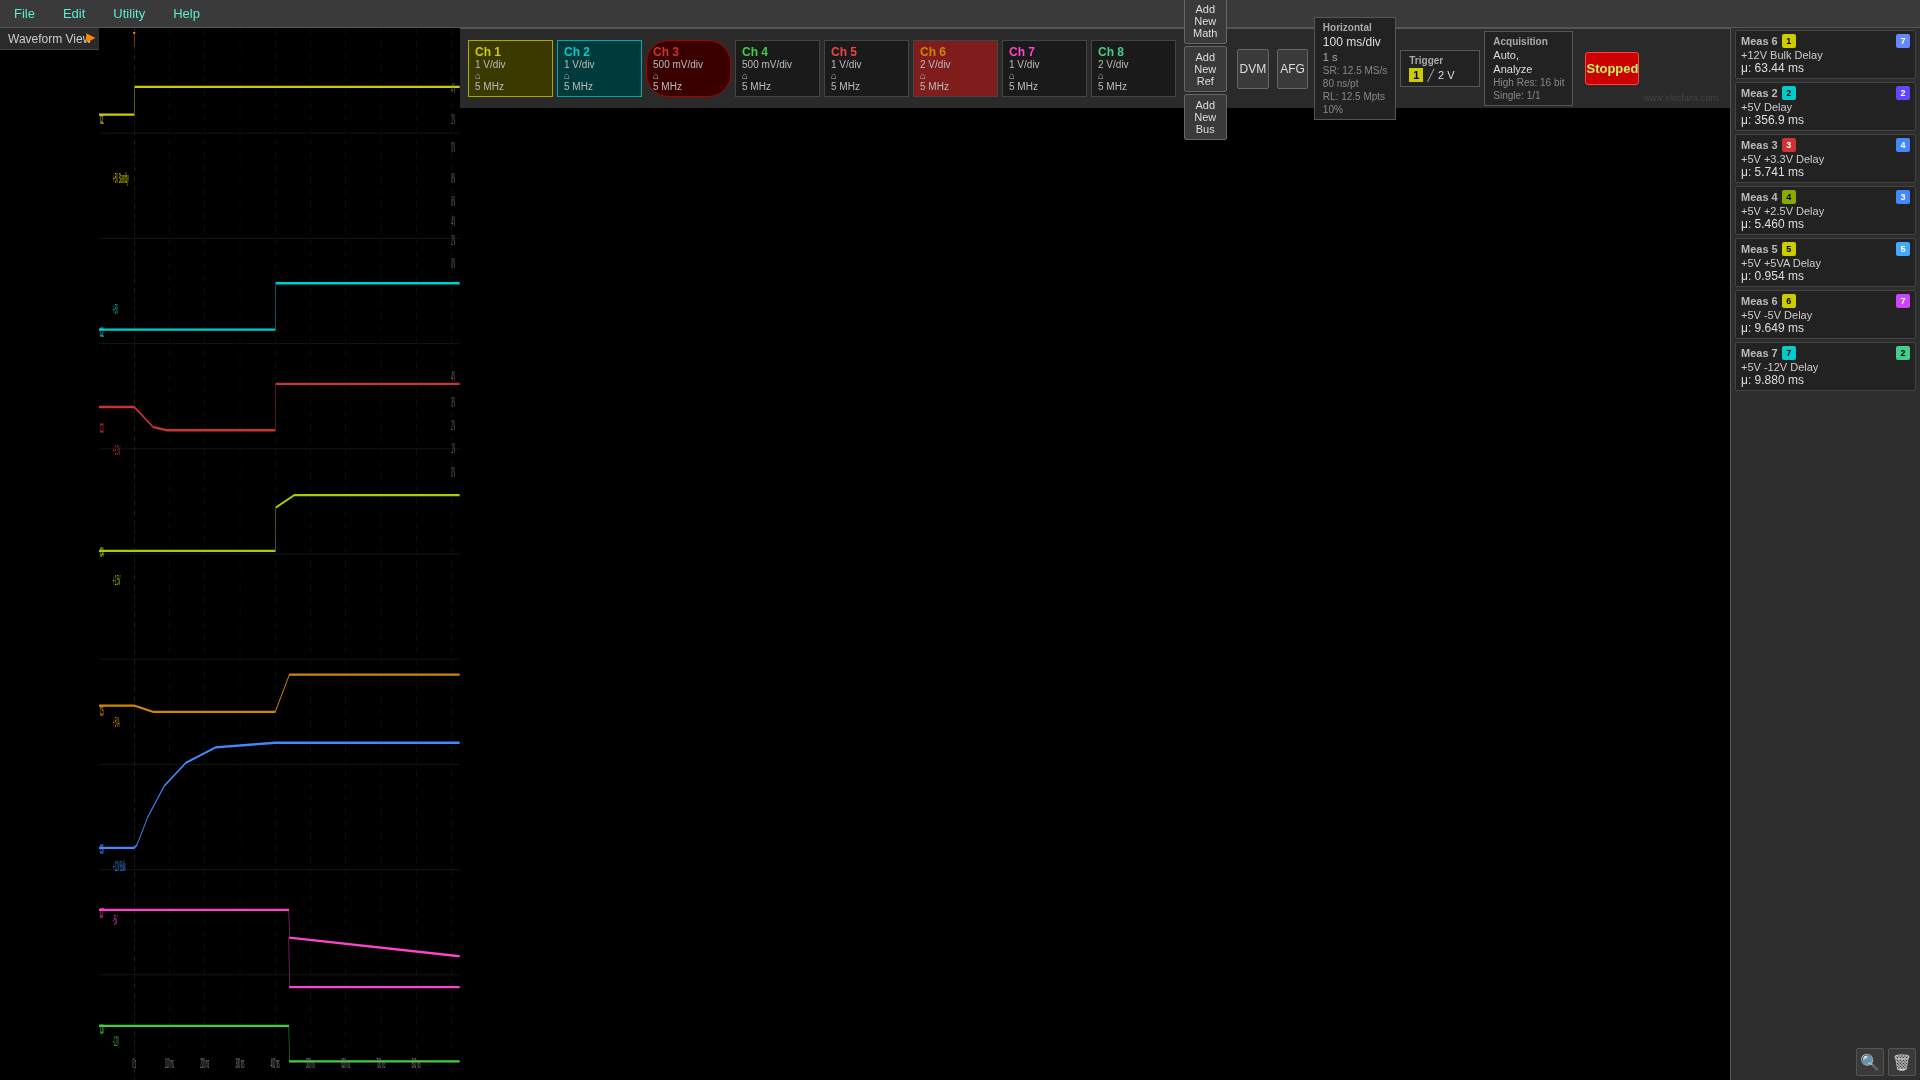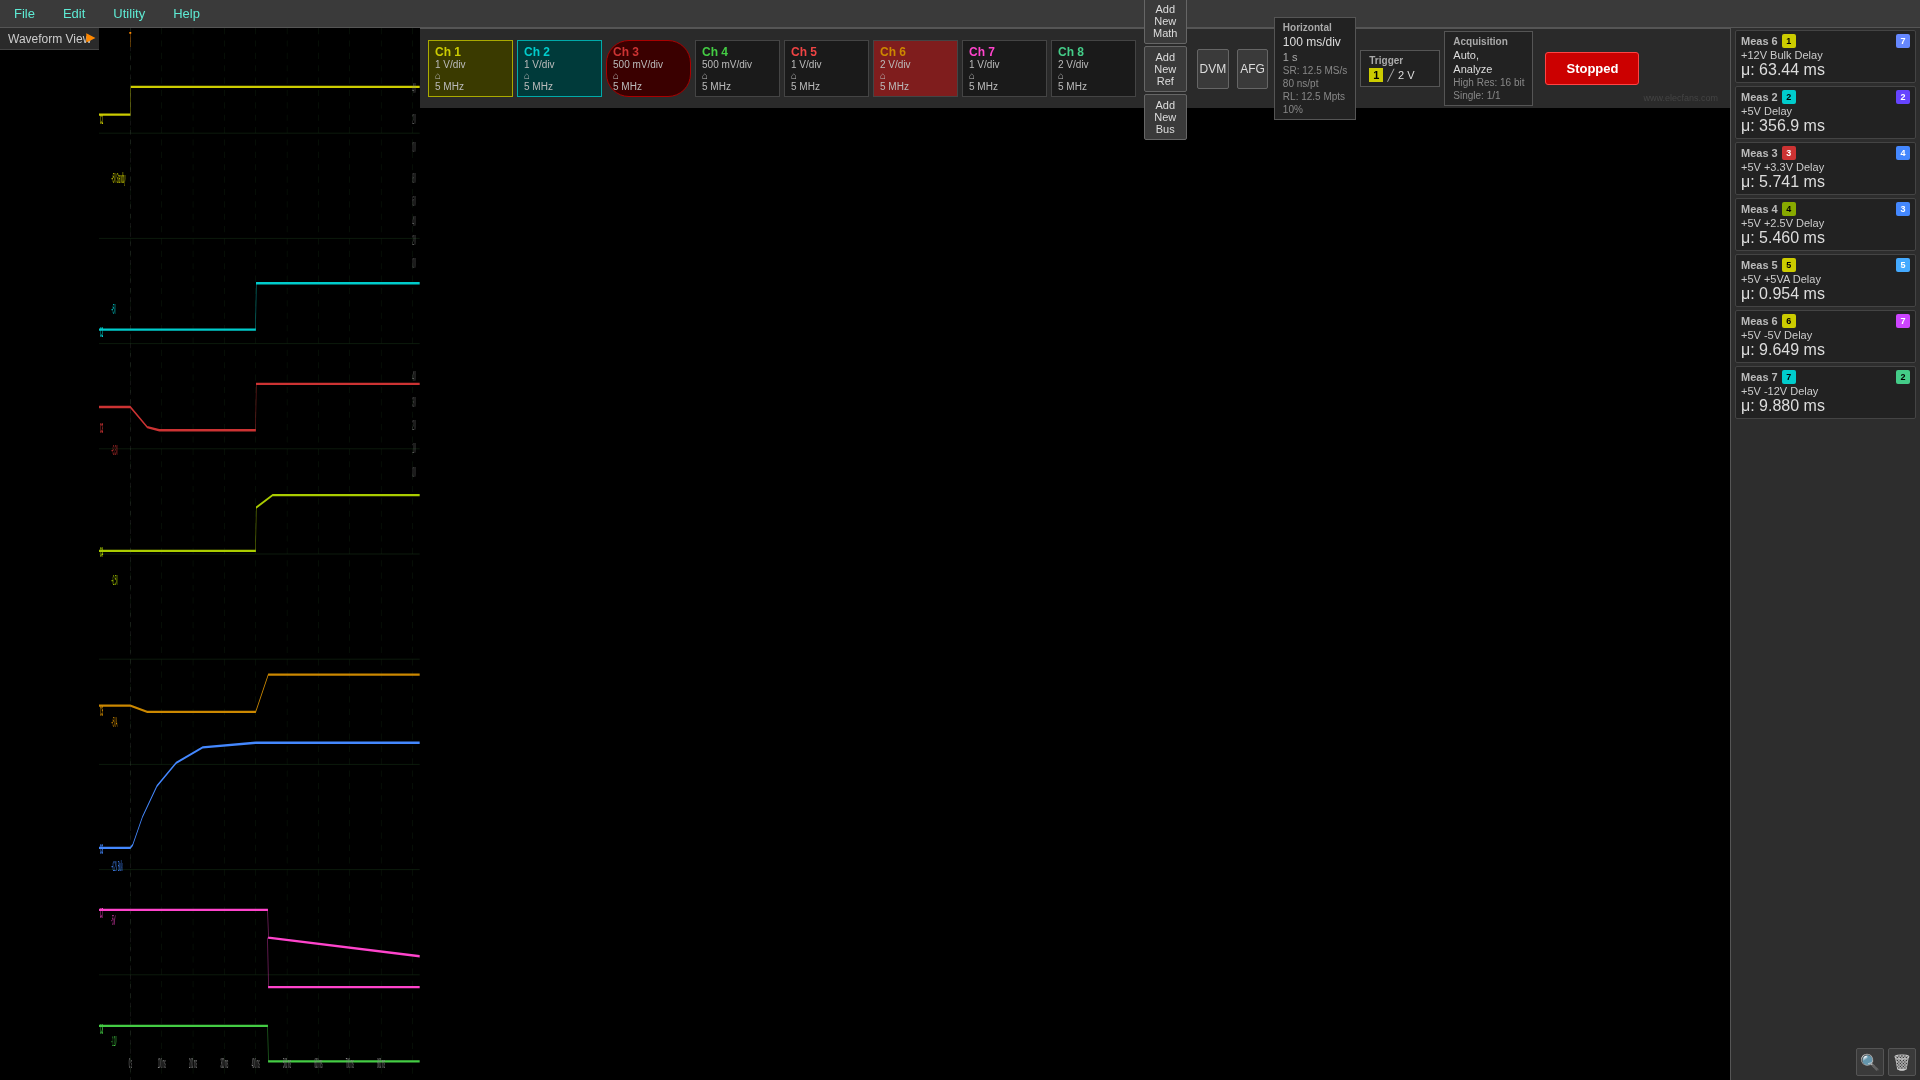--- a/index.html
+++ b/index.html
@@ -147,21 +147,21 @@
       border-radius: 2px;
     }
 
     .meas-title {
       color: #ccc;
       font-size: 11px;
     }
 
     .meas-value {
       color: #ddd;
-      font-size: 16px;
+      font-size: 12px;
     }
 
     
     #waveform-svg {
       position: absolute;
       top: 0; left: 0;
       width: 100%;
       height: 100%;
     }
 
@@ -235,22 +235,22 @@
       border-radius: 2px;
       margin: 12px 2px;
       height: 40px;
       display: flex;
       align-items: center;
     }
 
     .stopped-btn {
       background: #cc0000;
       border: 1px solid #ff4444;
-      color: #ffffff;
-      padding: 8px 20px;
+      color: #bef264;
+      padding: 8px 0;
       font-size: 13px;
       font-weight: bold;
       cursor: pointer;
       border-radius: 3px;
     }
 
     
     #zoom-area {
       padding: 4px;
       display: flex;

